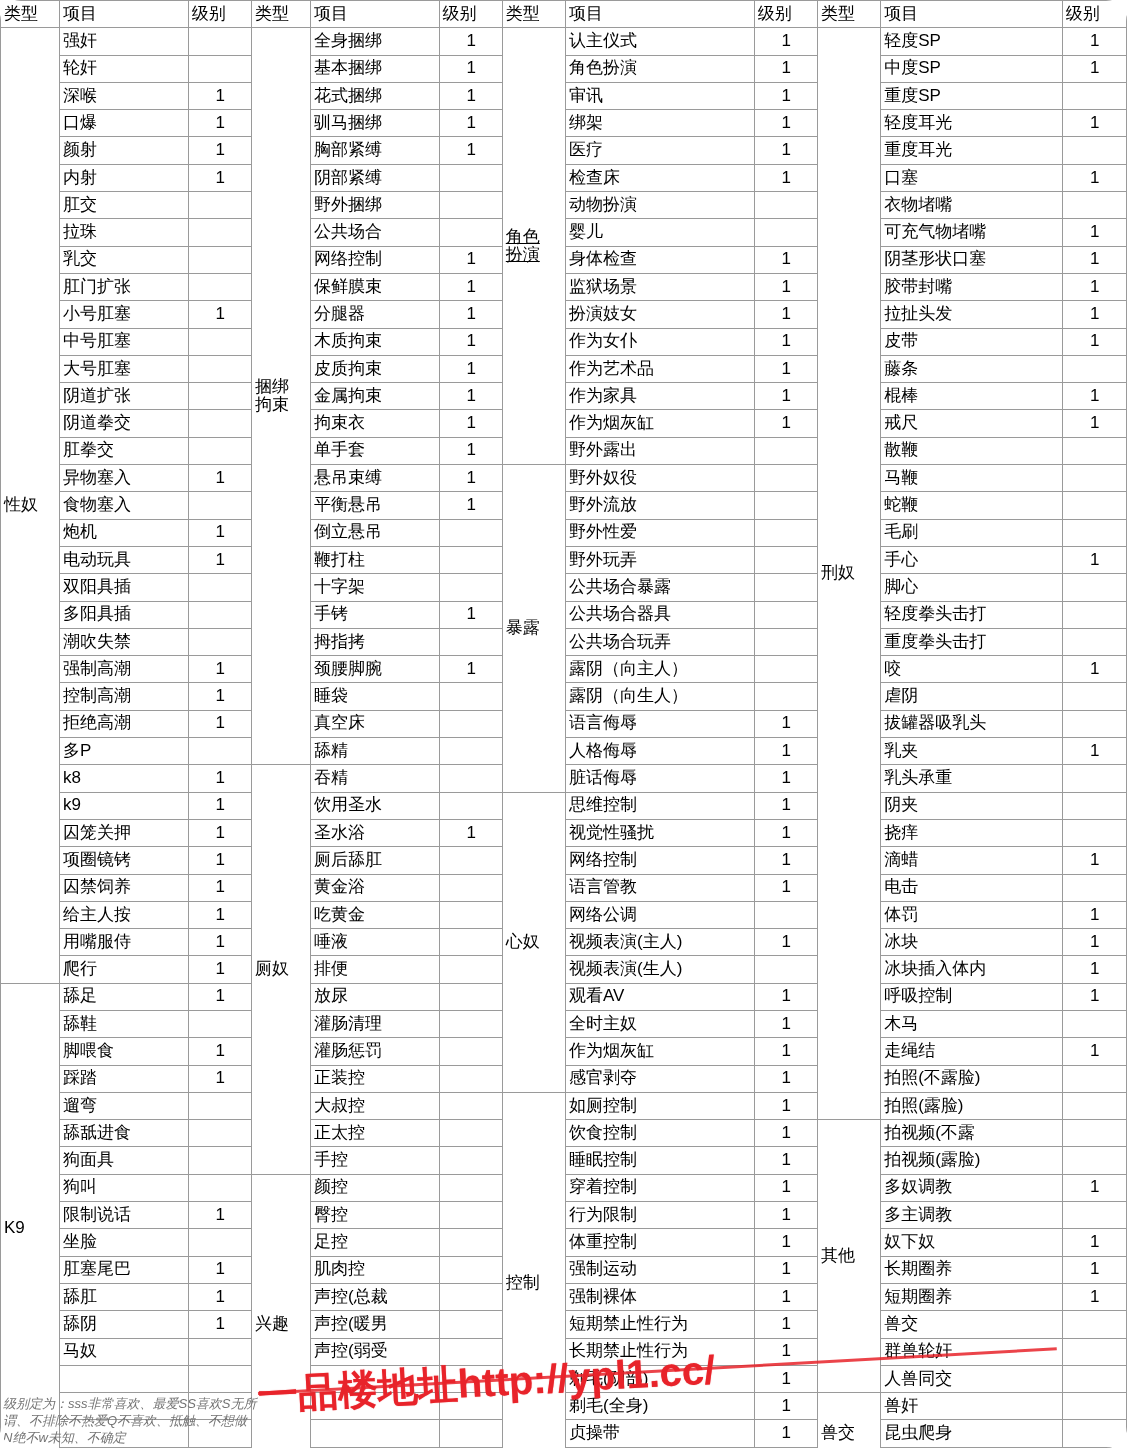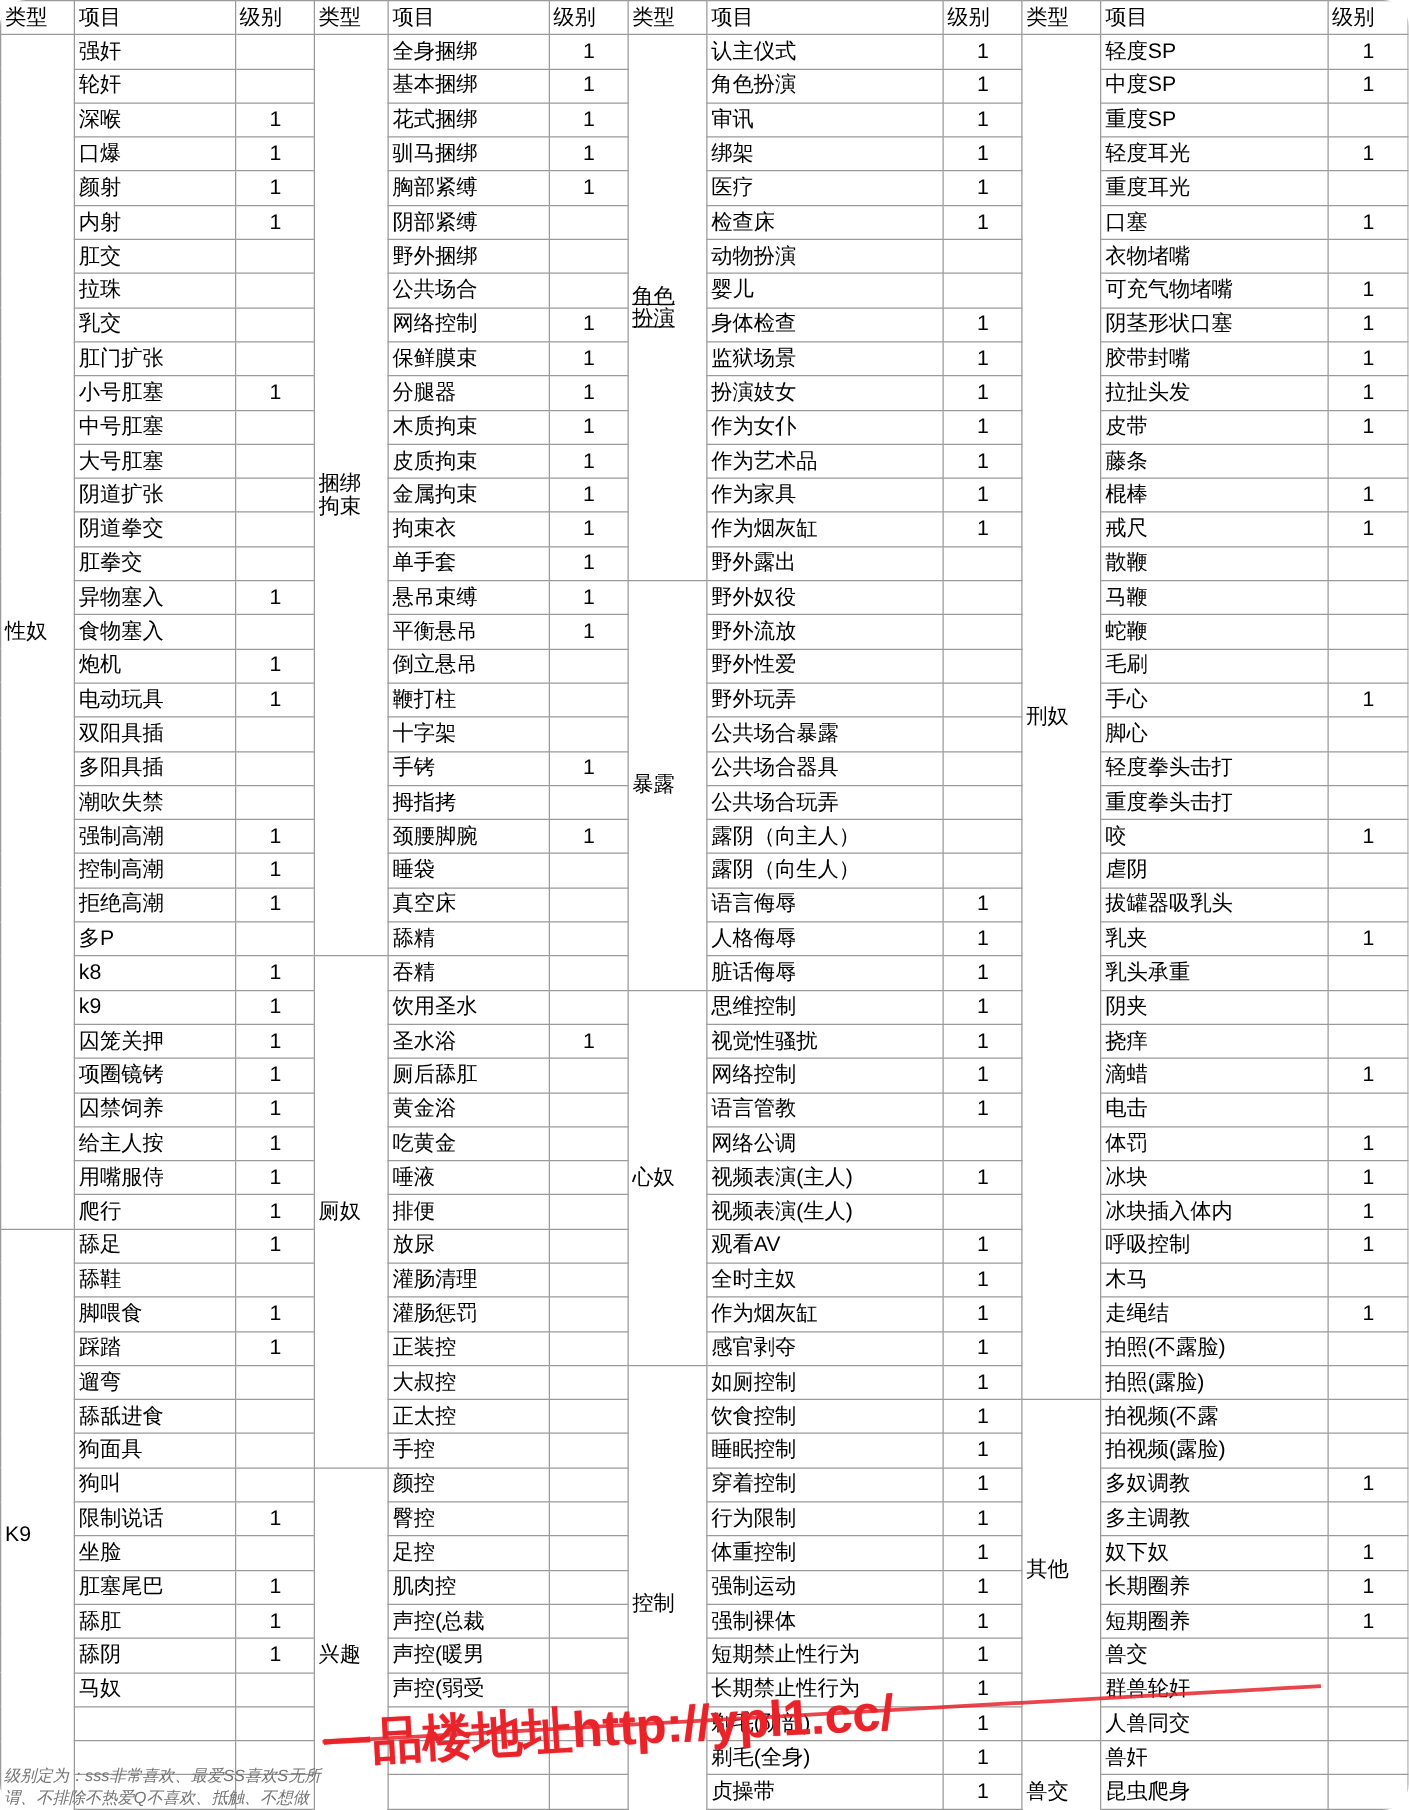--- a/index.html
+++ b/index.html
@@ -648,18 +648,19 @@
           <td class="lvl">1</td>
           <td class="item"></td>
           <td class="lvl"></td>
         </tr>
       </tbody>
   </table>
 
   <div class="footnote">
     <div>级别定为：sss非常喜欢、最爱SS喜欢S无所</div>
     <div>谓、不排除不热爱Q不喜欢、抵触、不想做</div>
+    <div>N绝不w未知、不确定</div>
   </div>
 
   <div class="wm-strike"></div>
   <div class="watermark">一品楼地址http://ypl1.cc/</div>
 
 </div>
 
 </body></html>

